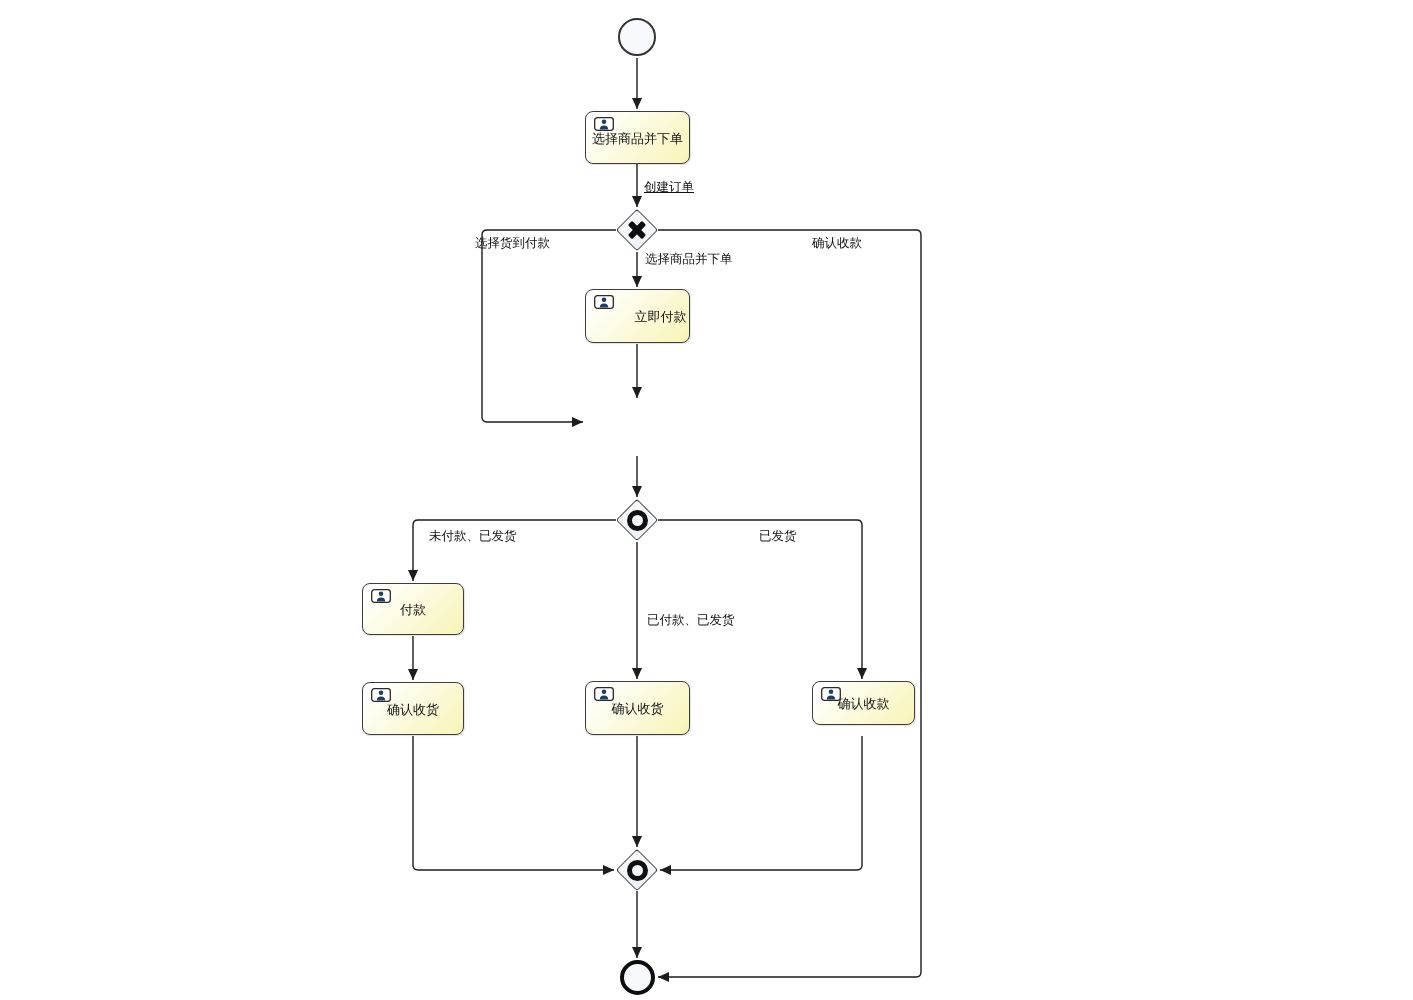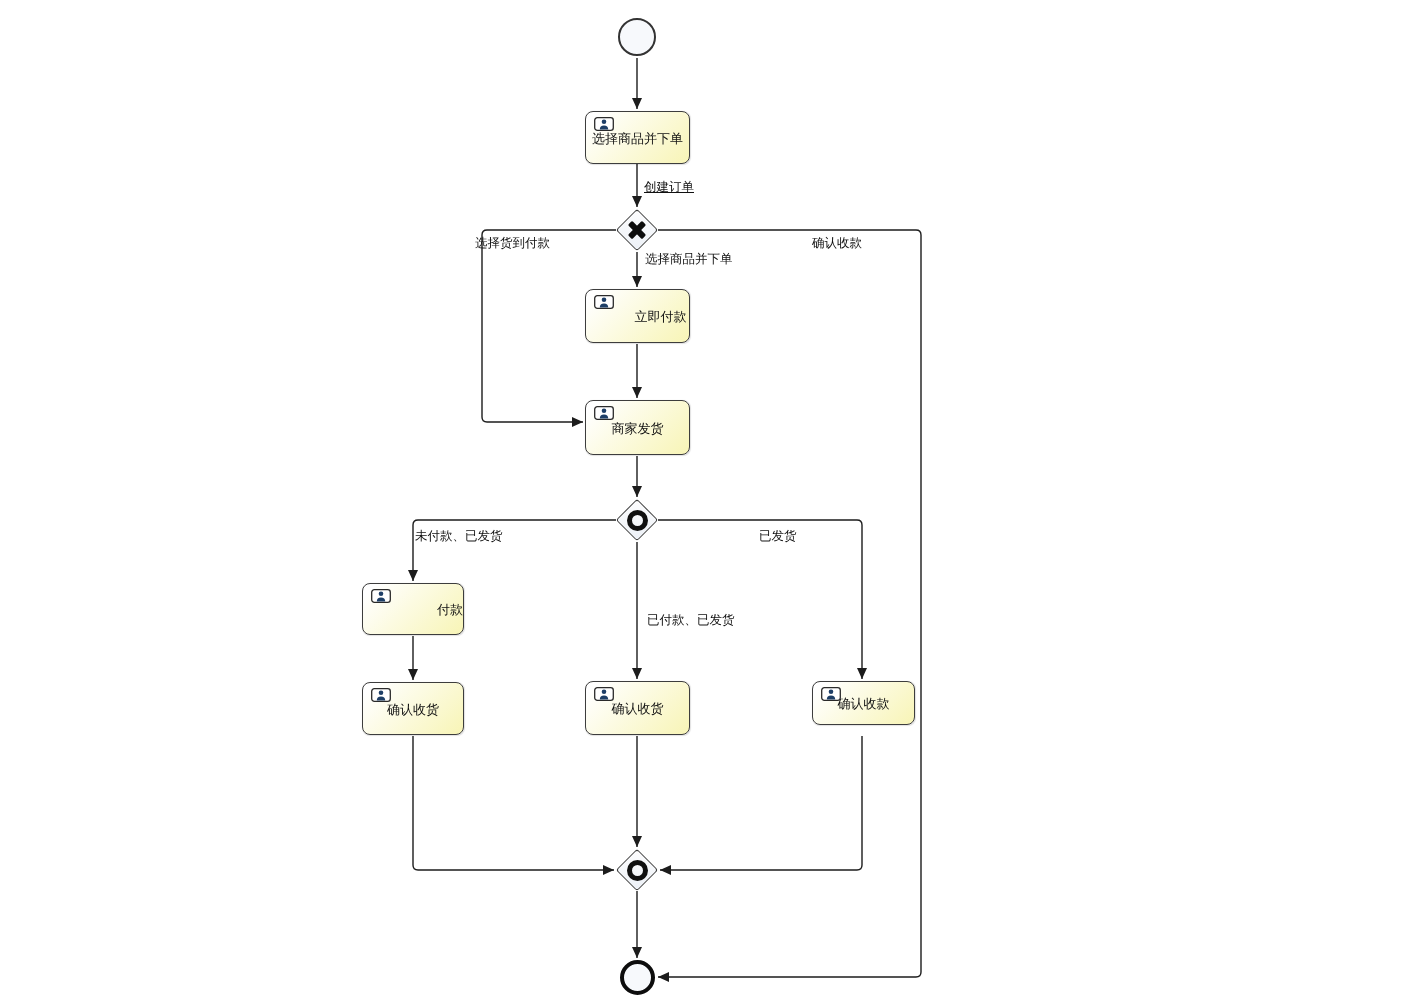--- a/index.html
+++ b/index.html
@@ -50,21 +50,21 @@
   .task .user-icon{
     position:absolute;left:8px;top:5px;width:20px;height:14px;display:block;
   }
   .task .task-label{
     display:block;text-align:center;line-height:1.2;
     padding-top:2px;
   }
   #task-place-order{left:585px;top:111px;width:105px;height:53px;}
   #task-pay-now{left:585px;top:289px;width:105px;height:54px;padding-left:46px;}
   #task-merchant-ship{left:585px;top:400px;width:105px;height:55px;}
-  #task-pay{left:362px;top:583px;width:102px;height:52px;justify-content:flex-end;}
+  #task-pay{left:362px;top:583px;width:102px;height:52px;}
   #task-confirm-receipt-left{left:362px;top:682px;width:102px;height:53px;}
   #task-confirm-receipt-mid{left:585px;top:681px;width:105px;height:54px;}
   #task-confirm-payment{left:812px;top:681px;width:103px;height:44px;}
 
   
   .event{
     position:absolute;border-radius:50%;box-sizing:border-box;
     background:var(--event-fill);
   }
   #start-event{left:618px;top:18px;width:38px;height:38px;border:2px solid #333;}
@@ -102,21 +102,21 @@
   #gateway-merge{left:616px;top:849px;}
 
   
   .edge-label{
     position:absolute;font-size:12.5px;white-space:nowrap;
   }
   #label-create-order{left:644px;top:179px;text-decoration:underline;}
   #label-cod{left:475px;top:235px;}
   #label-pay-immediately{left:645px;top:251px;}
   #label-cancel-order{left:812px;top:235px;}
-  #label-unpaid-shipped{left:415px;top:528px;}
+  #label-unpaid-shipped{left:429px;top:528px;}
   #label-shipped{left:759px;top:528px;font-family:Liberation Serif, serif;}
   #label-paid-shipped{left:647px;top:612px;}
 </style>
 </head>
 <body>
 
 <div class="canvas">
 
   <svg class="edge-layer" viewBox="0 0 1413 1000" xmlns="http://www.w3.org/2000/svg">
     <defs>
@@ -155,28 +155,20 @@
 
   <div class="task" id="task-pay-now">
     <svg class="user-icon" viewBox="0 0 20 14">
       <rect x="0.7" y="0.7" width="18.6" height="12.6" rx="2.6" fill="#ffffff" stroke="#2a2a2a" stroke-width="1.3"></rect>
       <circle cx="10" cy="4.8" r="2.3" fill="#1d3e66"></circle>
       <path d="M5.8 12.4 a4.2 3.9 0 0 1 8.4 0 z" fill="#1d3e66"></path>
     </svg>
     <span class="task-label">立即付款</span>
   </div>
 
-  <div class="task" id="task-merchant-ship">
-    <svg class="user-icon" viewBox="0 0 20 14">
-      <rect x="0.7" y="0.7" width="18.6" height="12.6" rx="2.6" fill="#ffffff" stroke="#2a2a2a" stroke-width="1.3"></rect>
-      <circle cx="10" cy="4.8" r="2.3" fill="#1d3e66"></circle>
-      <path d="M5.8 12.4 a4.2 3.9 0 0 1 8.4 0 z" fill="#1d3e66"></path>
-    </svg>
-    <span class="task-label">商家发货</span>
-  </div>
 
   <div class="task" id="task-pay">
     <svg class="user-icon" viewBox="0 0 20 14">
       <rect x="0.7" y="0.7" width="18.6" height="12.6" rx="2.6" fill="#ffffff" stroke="#2a2a2a" stroke-width="1.3"></rect>
       <circle cx="10" cy="4.8" r="2.3" fill="#1d3e66"></circle>
       <path d="M5.8 12.4 a4.2 3.9 0 0 1 8.4 0 z" fill="#1d3e66"></path>
     </svg>
     <span class="task-label">付款</span>
   </div>
 

